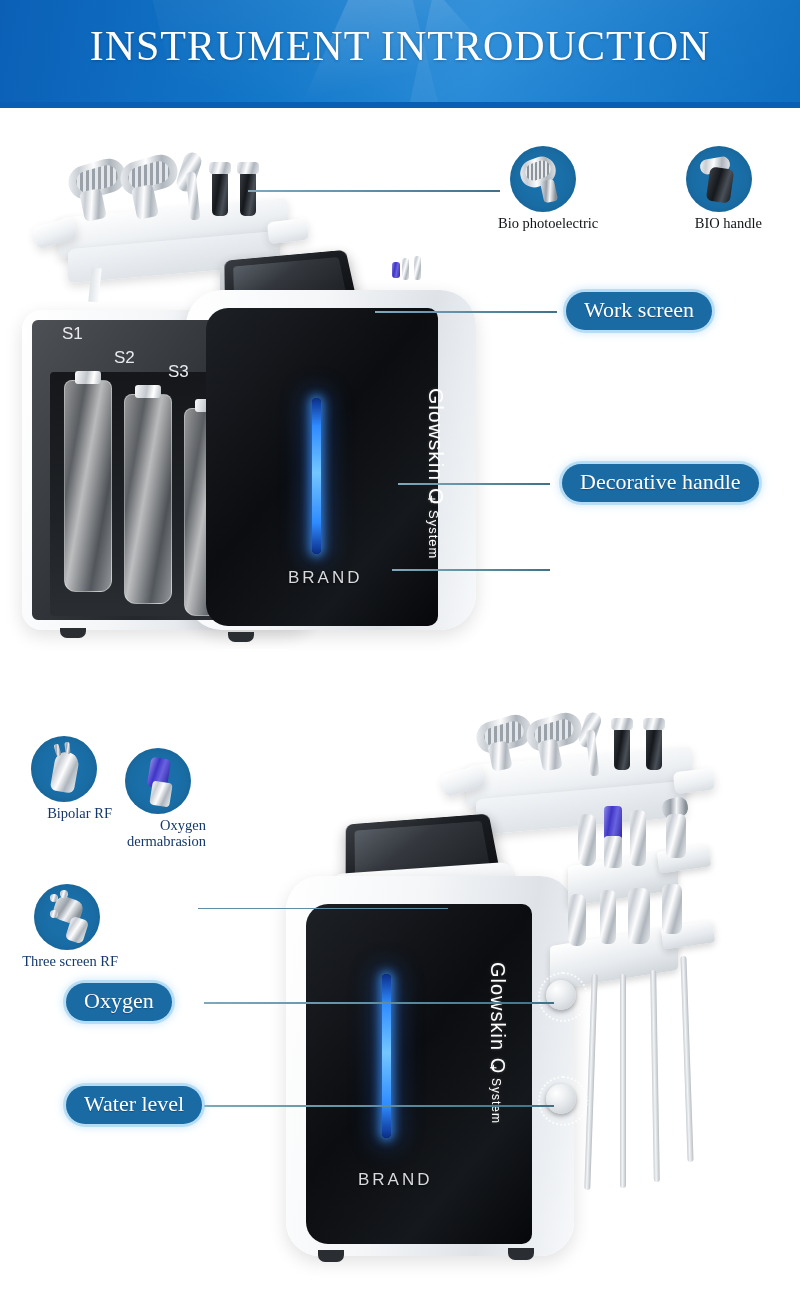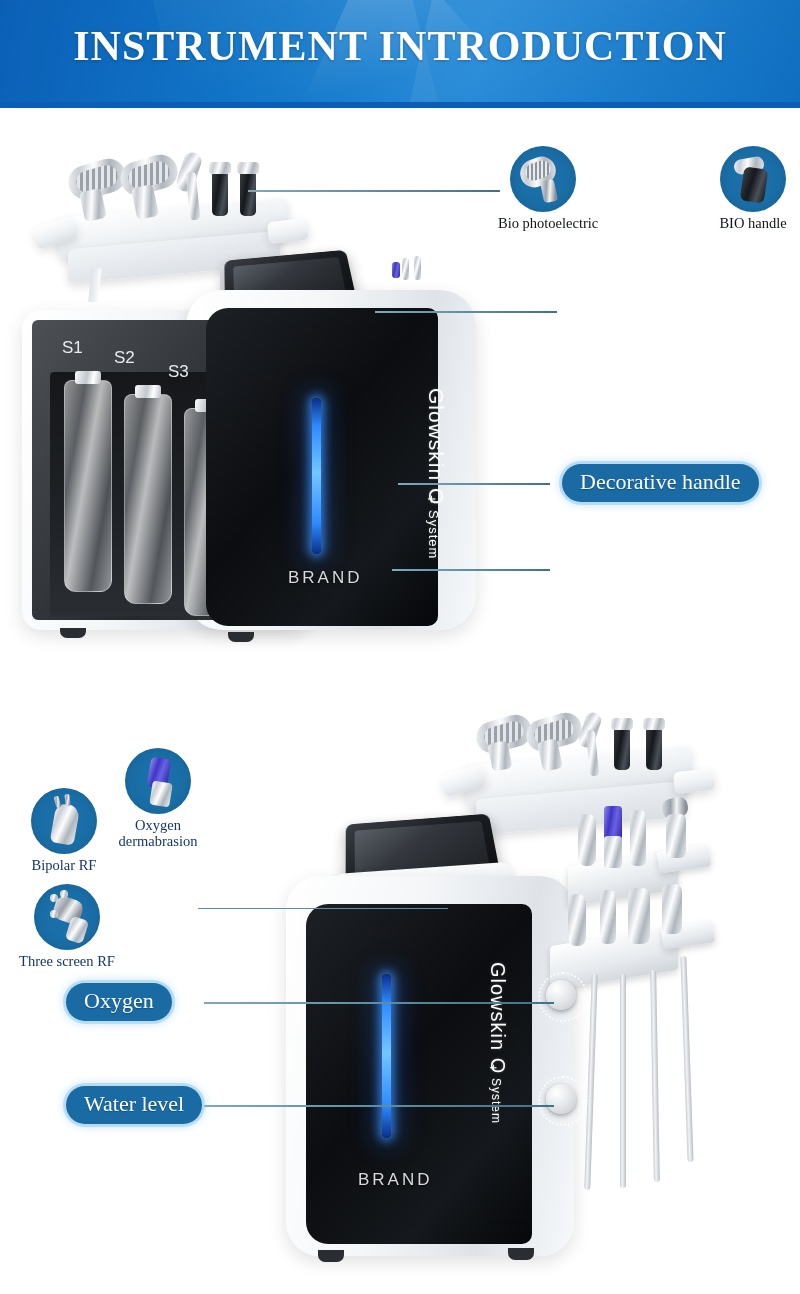--- a/index.html
+++ b/index.html
@@ -31,21 +31,21 @@
     transform: skewX(14deg);
   }
   .header .ridge {
     position:absolute; left:300px; top:0px; width:240px; height:108px;
     background: linear-gradient(165deg, rgba(255,255,255,0.17), rgba(255,255,255,0) 60%);
     clip-path: polygon(20% 0, 60% 0, 100% 100%, 0 100%);
   }
   .header-title {
     position:absolute; left:0; top:22px; width:800px;
     text-align:center; color:#ffffff;
-    font-size:42px; letter-spacing:1px; font-weight:700;
+    font-size:42px; letter-spacing:1px; font-weight:400;
     text-shadow: 0 1px 3px rgba(0,0,0,0.25);
     white-space: nowrap;
   }
   .header-underline {
     position:absolute; left:0; top:102px; width:800px; height:6px;
     background:#0a5fb4;
   }
 
   
   .pill {
@@ -63,21 +63,21 @@
 
   
   .conn {
     position:absolute; height:2px;
     background: linear-gradient(90deg,#7fa9bb,#3f7289);
   }
   .conn.thin { height:1px; background:#5d8ea3; }
 
   
   .badge {
-    position:absolute; text-align:center;
+    position:absolute; text-align:right;
   }
   .badge .disc {
     width:66px; height:66px; border-radius:50%;
     background:#1a6fa8;
     margin:0 auto;
     position:relative; overflow:hidden;
     box-shadow: inset 0 0 14px rgba(0,0,0,0.12);
   }
   .badge .cap {
     margin-top:4px; font-size:14.5px; color:#111418; line-height:1.08;
@@ -242,21 +242,21 @@
     <div class="acc metal" style="left:382px; top:108px; width:7px; height:22px; border-radius:3px;"></div>
     <div class="acc metal" style="left:394px; top:106px; width:7px; height:24px; border-radius:3px;"></div>
     <div class="acc purple" style="left:372px; top:112px; width:8px; height:16px; border-radius:3px;"></div>
 
     <div class="body-white" style="left:2px; top:160px; width:292px; height:320px; border-radius:20px 26px 26px 20px;"></div>
     <div class="body-white" style="left:166px; top:140px; width:290px; height:340px; border-radius:36px;"></div>
 
     <div class="panel-dark" style="left:12px; top:170px; width:232px; height:300px; border-radius:6px 14px 14px 6px;"></div>
     <div class="acc" style="left:30px; top:222px; width:200px; height:244px; background:linear-gradient(180deg,#15171a 0%, #1f2226 60%, #2a2e33 100%); border-radius:4px;"></div>
 
-    <div class="slabel" style="left:42px; top:188px;text-align:right;">S1</div>
+    <div class="slabel" style="left:42px; top:174px;text-align:right;">S1</div>
     <div class="slabel" style="left:94px; top:198px;">S2</div>
     <div class="slabel" style="left:148px; top:212px;">S3</div>
 
     <div class="bottle" style="left:44px; top:230px; width:46px; height:210px;">
         <div class="cap"></div>
       </div>
     <div class="bottle" style="left:104px; top:244px; width:46px; height:208px;">
         <div class="cap"></div>
       </div>
     <div class="bottle" style="left:164px; top:258px; width:46px; height:206px;">
@@ -277,33 +277,34 @@
   <div class="badge" style="left:498px; top:146px; width:90px;">
     <div class="disc">
       <div class="acc metal" style="left:10px; top:12px; width:36px; height:28px; border-radius:14px; transform:rotate(-20deg);"></div>
       <div class="acc" style="left:15px; top:16px; width:26px; height:17px; border-radius:9px; transform:rotate(-20deg); background:repeating-linear-gradient(110deg,#8d949b 0 2px,#e8ebee 2px 4px);"></div>
       <div class="acc metal-d" style="left:32px; top:34px; width:14px; height:22px; border-radius:4px; transform:rotate(-12deg);"></div>
     </div>
     <div class="cap">Bio photoelectric</div>
   </div>
 
 
-  <div class="badge" style="left:710px; top:146px; width:86px;">
+  <div class="badge" style="left:676px; top:146px; width:86px;">
     <div class="disc">
       <div class="acc metal" style="left:14px; top:12px; width:30px; height:15px; border-radius:7px; transform:rotate(-10deg);"></div>
       <div class="acc dark" style="left:22px; top:22px; width:24px; height:34px; border-radius:6px; transform:rotate(8deg);"></div>
     </div>
     <div class="cap">BIO handle</div>
   </div>
 
   <div class="conn" style="left:248px; top:190px; width:252px;"></div>
   <div class="conn" style="left:375px; top:311px; width:182px;"></div>
   <div class="conn" style="left:398px; top:483px; width:152px;"></div>
   <div class="conn" style="left:392px; top:569px; width:158px;"></div>
 
+  <div class="pill" style="left:566px; top:292px;">Work screen</div>
   <div class="pill" style="left:562px; top:464px;">Decorative handle</div>
 
   <div class="machine" style="left:270px; top:718px; width:520px; height:560px;">
 
     <div class="tray" style="left:196px; top:38px; width:226px; height:42px; transform:skewY(-5deg);"></div>
     <div class="tray" style="left:206px; top:72px; width:210px; height:36px; transform:skewY(-5deg); background:linear-gradient(175deg,#f2f5f8,#d9dee3);"></div>
     <div class="tray" style="left:172px; top:52px; width:42px; height:22px; transform:rotate(-16deg);"></div>
     <div class="tray" style="left:404px; top:52px; width:40px; height:22px; transform:rotate(-7deg);"></div>
 
     <div class="acc metal" style="left:206px; top:0px; width:56px; height:32px; border-radius:16px; transform:rotate(-16deg);"></div>
@@ -359,21 +360,21 @@
 
     <div class="knob" style="left:276px; top:262px; width:30px; height:30px;"></div>
     <div class="knob-dial" style="left:268px; top:254px; width:46px; height:46px;"></div>
     <div class="knob" style="left:276px; top:366px; width:30px; height:30px;"></div>
     <div class="knob-dial" style="left:268px; top:358px; width:46px; height:46px;"></div>
 
     <div class="foot" style="left:48px; top:532px; width:26px; height:12px;"></div>
     <div class="foot" style="left:238px; top:530px; width:26px; height:12px;"></div>
   </div>
 
-  <div class="badge navy" style="left:16px; top:788px; width:96px;">
+  <div class="badge navy" style="left:16px; top:736px; width:96px;">
     <div class="disc">
       <div class="acc metal" style="left:22px; top:16px; width:24px; height:40px; border-radius:12px 12px 6px 6px; transform:rotate(10deg);"></div>
       <div class="acc metal-d" style="left:24px; top:8px; width:5px; height:12px; border-radius:2px; transform:rotate(-16deg);"></div>
       <div class="acc metal-d" style="left:34px; top:6px; width:5px; height:12px; border-radius:2px; transform:rotate(-6deg);"></div>
     </div>
     <div class="cap">Bipolar RF</div>
   </div>
 
   <div class="badge navy" style="left:108px; top:748px; width:100px;">
     <div class="disc">

